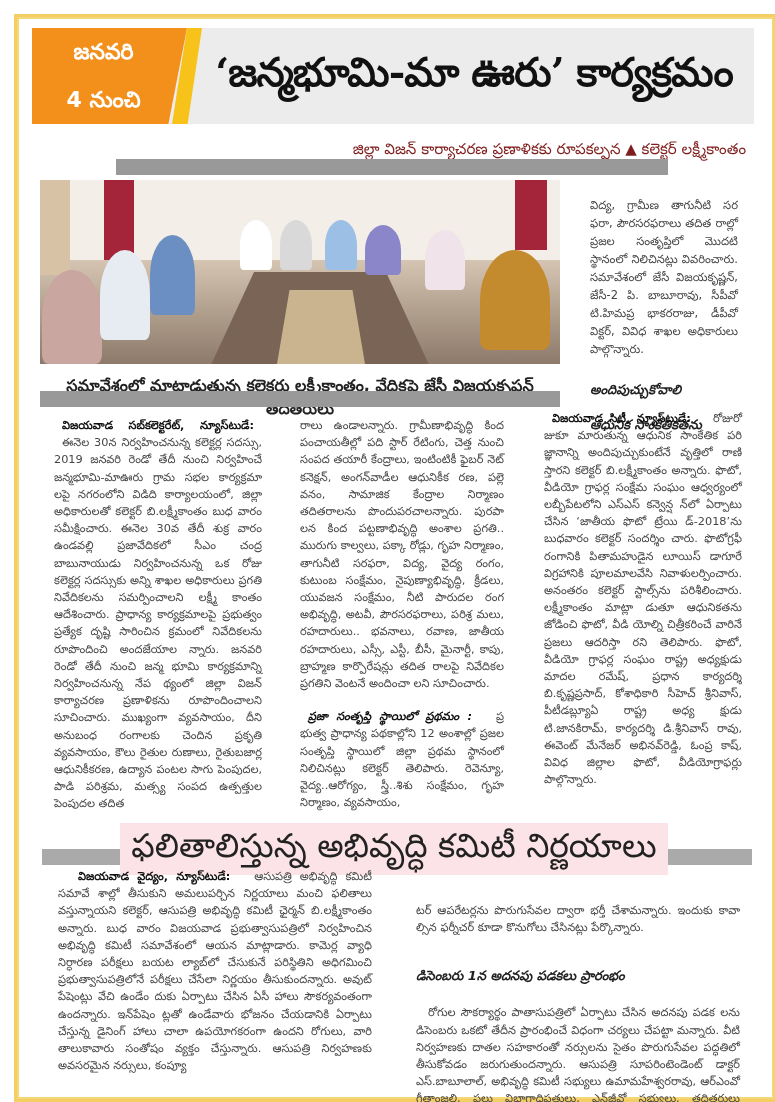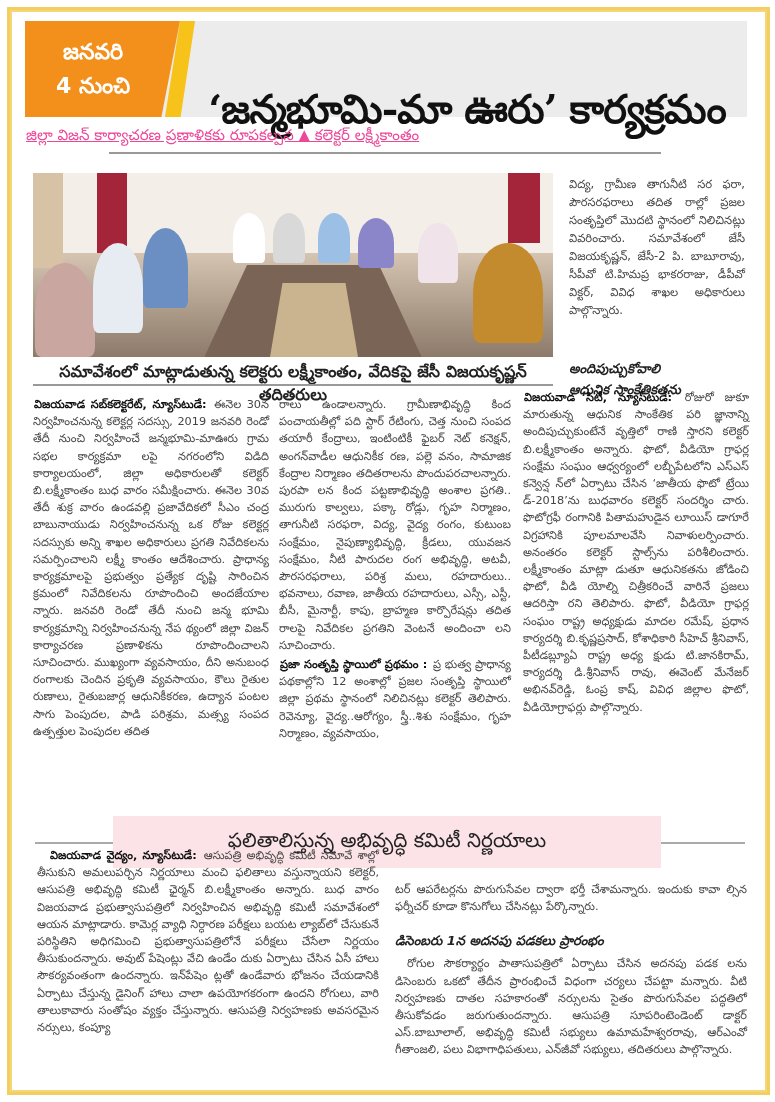--- a/index.html
+++ b/index.html
@@ -1,15 +1,15 @@
 <!DOCTYPE html>
 <html><head>
   <meta charset="utf-8">
   <style>
-    * { box-sizing: border-box; margin: 0; padding: 1px; }
+    * { box-sizing: border-box; margin: 0; padding: 8px; }
     html, body { width: 775px; height: 1102px; background: #ffffff; overflow: hidden; }
     body { font-family: "DejaVu Sans", sans-serif; color: #333; position: relative; }
 
     .frame {
       position: absolute; left: 6px; top: 6px; width: 763px; height: 1088px;
       border: 3px dashed #1c1c1c;
       outline: 3px solid #f3cf63; outline-offset: -3px;
       background: #fff;
     }
     .frame-inner {
@@ -34,26 +34,25 @@
     .badge-stripe {
       position: absolute; left: 140px; top: 0; width: 30px; height: 96px;
       background: #f7c21a;
       clip-path: polygon(50% 0, 100% 0, 52% 100%, 0 100%);
     }
     .headline {
       position: absolute; left: 172px; top: 0; right: 10px; height: 96px;
       display: flex; align-items: center; justify-content: center;
       font-family: "DejaVu Serif", serif; font-weight: bold; font-size: 40px; color: #111;
       letter-spacing: -1px;
-      margin-top: 44px;
     }
 
     .subhead {
-      position: absolute; left: 24px; top: 124px; width: 722px; text-align: left;
-      font-size: 15px; color: #ec4899; text-decoration: underline;
+      position: absolute; left: 24px; top: 124px; width: 722px; text-align: right;
+      font-size: 15px; color: #7f1d1d;
     }
     .rule { position: absolute; height: 1px; background: #999; }
 
     
     .photo {
       position: absolute; left: 32px; top: 172px; width: 520px; height: 184px;
       overflow: hidden; background: linear-gradient(180deg, #ece4dc 0%, #d9c9b6 40%, #8d7a6a 100%);
     }
     .photo .wall { position: absolute; left: 0; top: 0; width: 100%; height: 80px; background: #f3eee8; }
     .photo .door1 { position: absolute; left: 64px; top: 0; width: 30px; height: 80px; background: #a4243a; }
@@ -72,34 +71,34 @@
 
     .caption {
       position: absolute; left: 32px; top: 360px; width: 520px; text-align: center;
       font-size: 16px; font-weight: bold; color: #222;
     }
 
     
     .col { position: absolute; font-size: 11.3px; line-height: 17.2px; color: #444; text-align: justify; }
     .col p { margin: 0; }
     .dateline { font-weight: bold; color: #111; }
-    .subhead-inline { font-weight: bold; color: #111; }
+    .subhead-inline { font-weight: bold; color: #111; font-style: italic; }
     .italic-head { font-style: italic; font-weight: bold; color: #222; font-size: 13px; line-height: 19px; }
 
     .col-right-top { left: 566px; top: 172px; width: 180px; font-size: 11.5px; line-height: 18px; }
     .col-right-head { left: 566px; top: 356px; width: 180px; }
     .col-1 { left: 30px; top: 393px; width: 240px; }
     .col-2 { left: 276px; top: 393px; width: 236px; }
     .col-3 { left: 520px; top: 386px; width: 230px; }
 
     .sec-banner {
       position: absolute; left: 112px; top: 815px; width: 548px; height: 52px;
       background: #fbe3e8;
       display: flex; align-items: center; justify-content: center;
-      font-size: 20px; color: #222;
+      font-size: 33px; color: #222;
     }
     .sec-line { position: absolute; height: 2px; background: #aaa; top: 841px; }
 
     .col-b1 { left: 34px; top: 844px; width: 346px; }
     .col-b2 { left: 392px; top: 878px; width: 356px; }
     .indent { text-indent: 12px; }
   </style>
 </head>
 <body>
 

